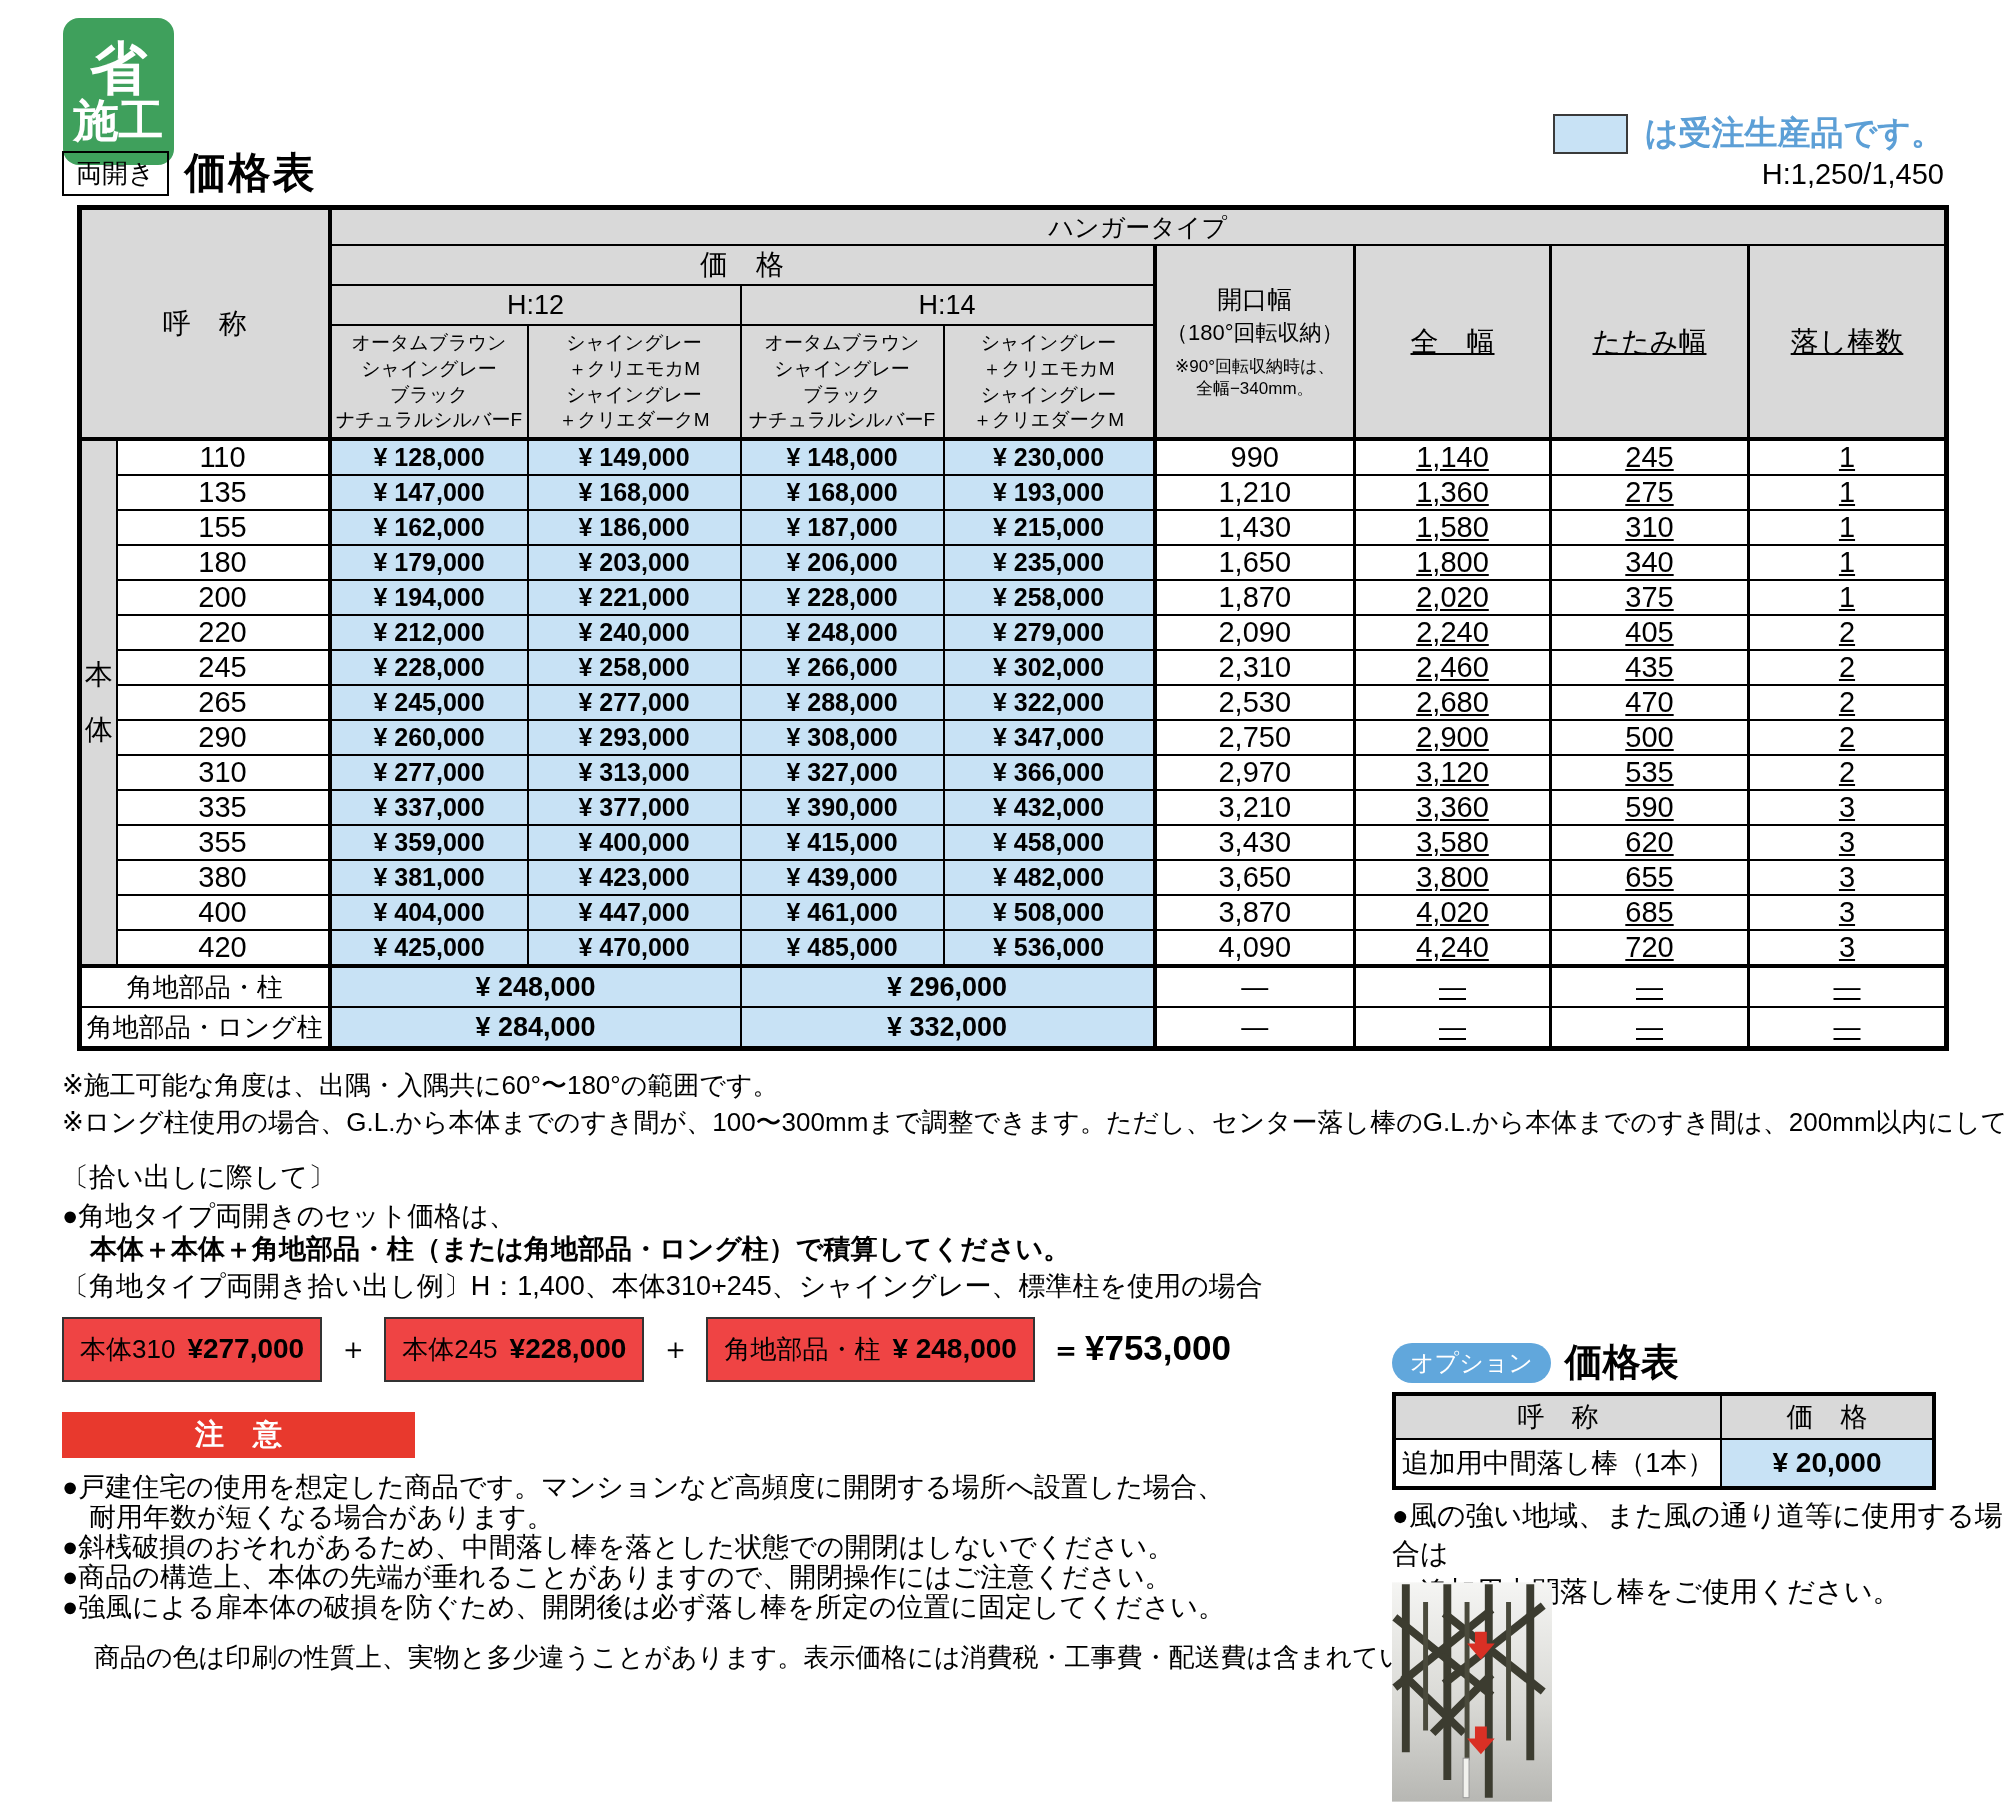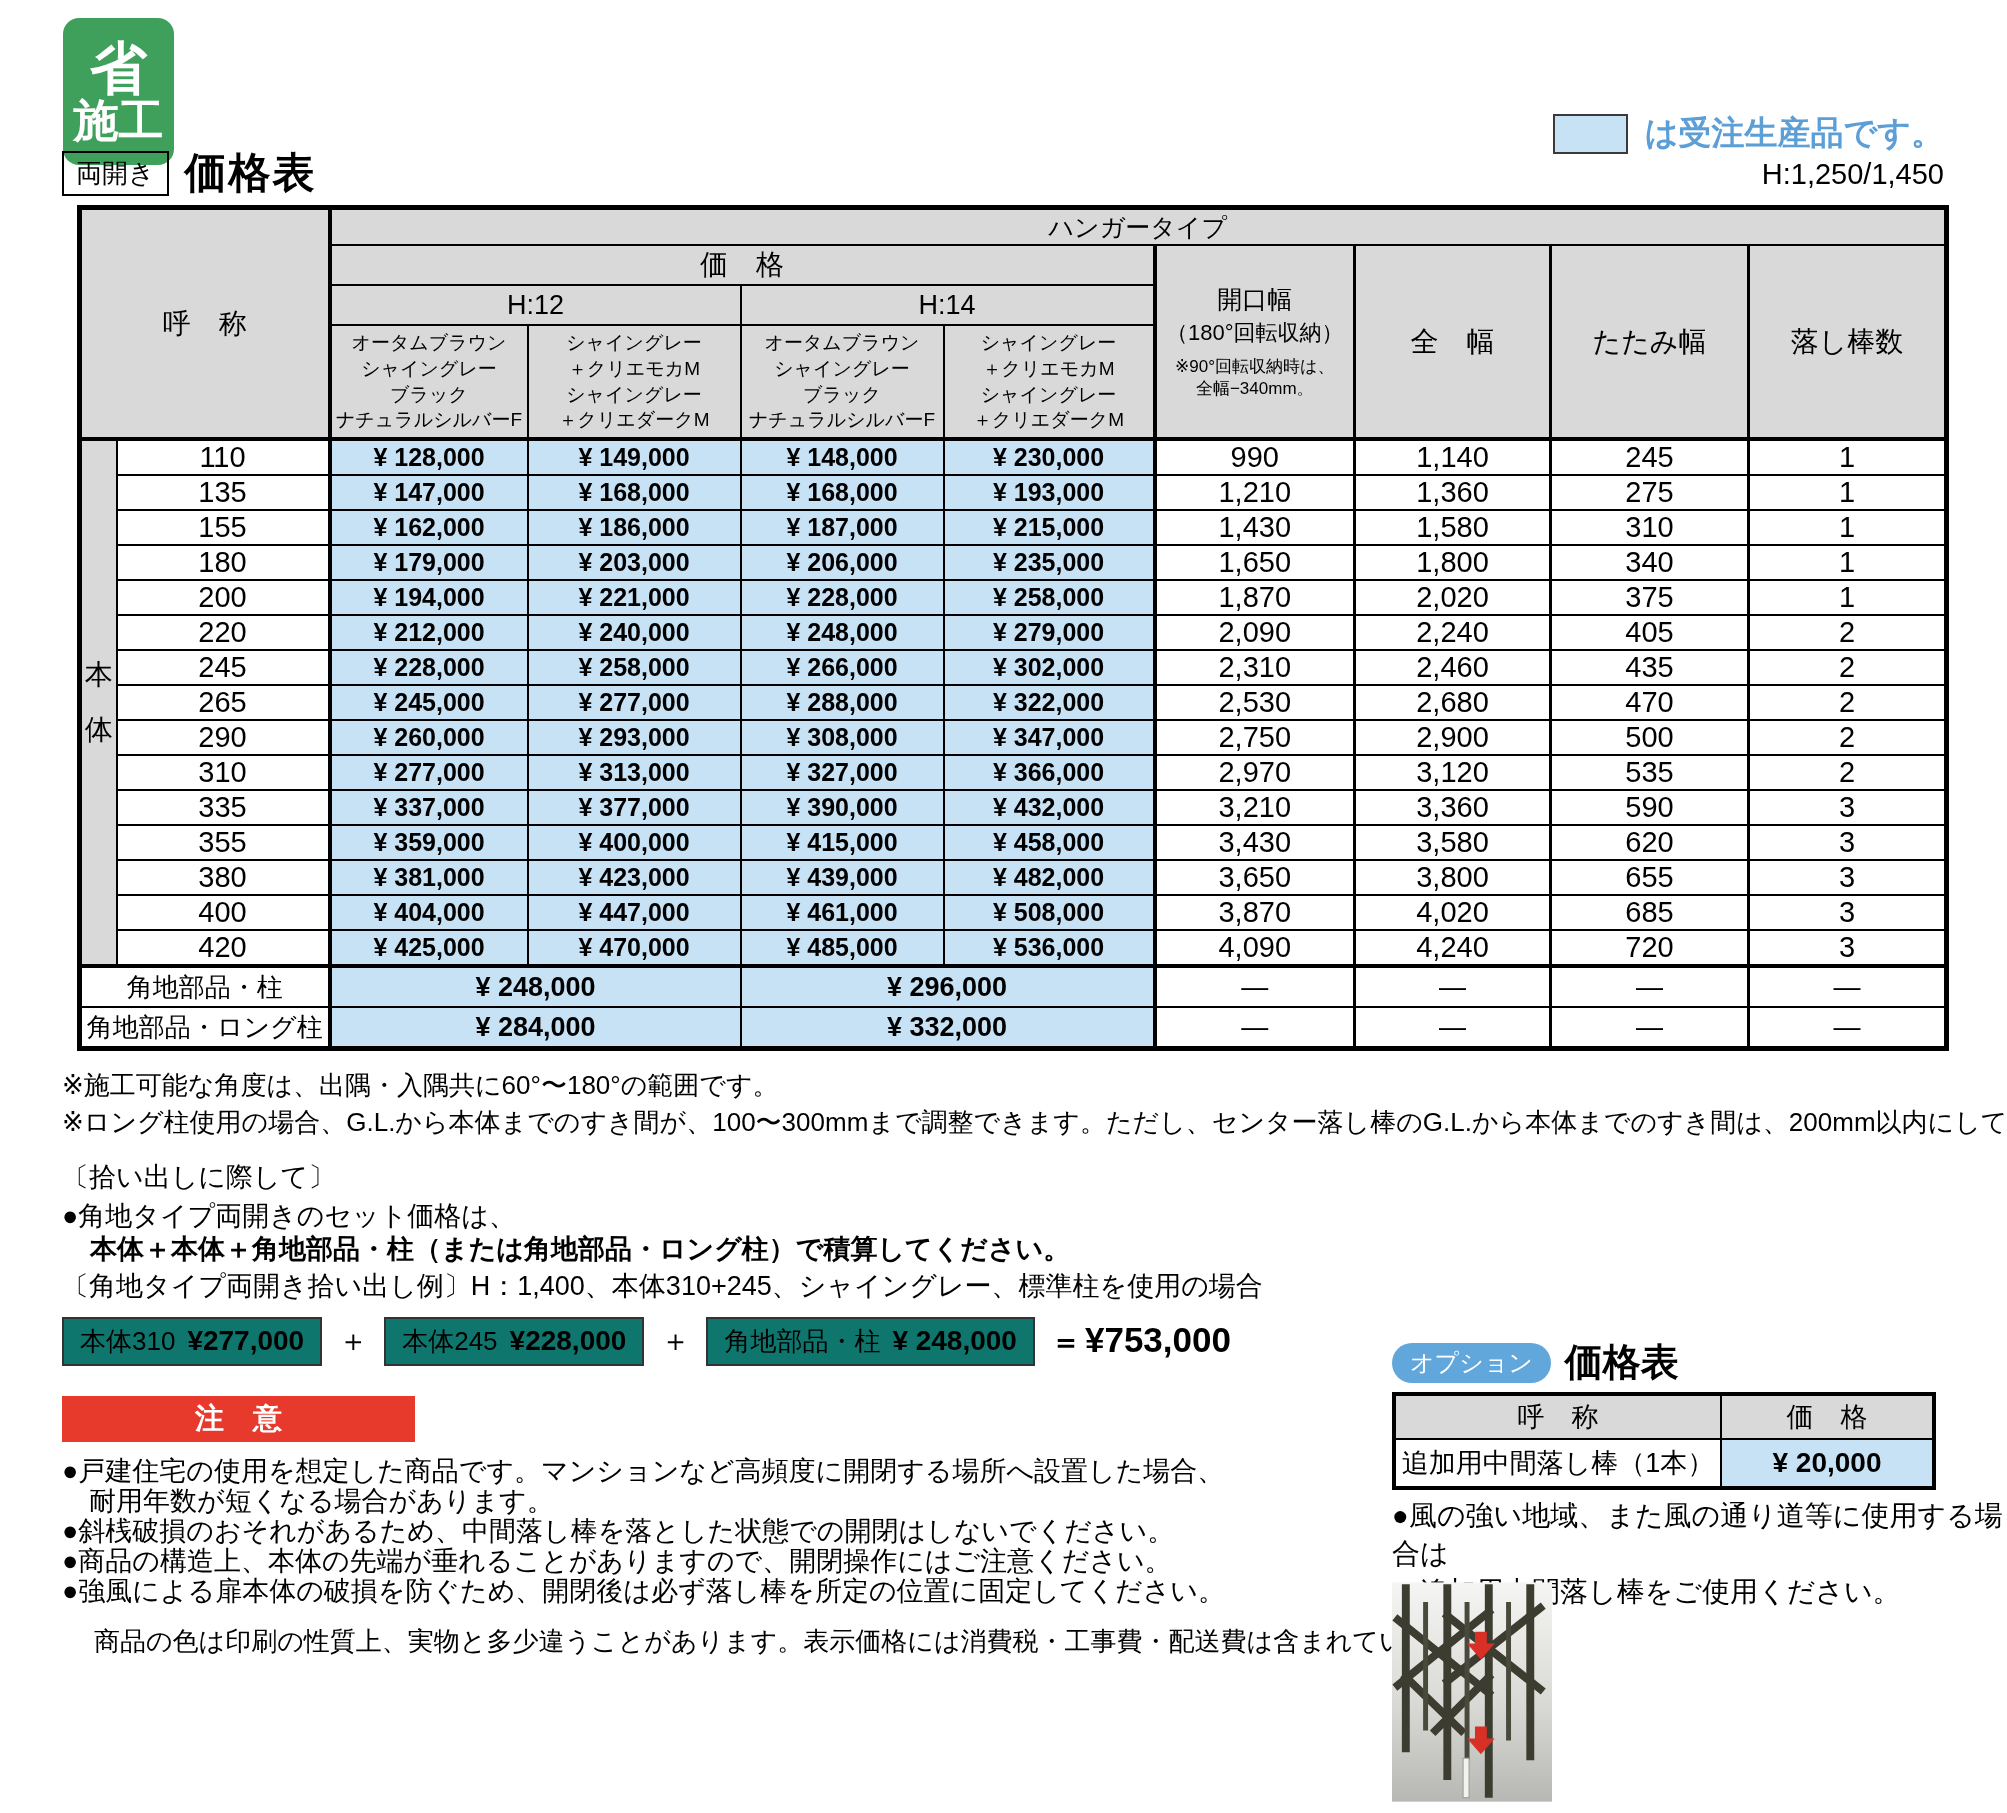--- a/index.html
+++ b/index.html
@@ -33,21 +33,21 @@
 
   
   table.price{border-collapse:collapse;table-layout:fixed;border:5px solid #000;margin-left:15px;margin-top:8px;}
   table.price th,table.price td{
     border:2px solid #000;text-align:center;vertical-align:middle;padding:0;overflow:hidden;
   }
   table.price th{font-weight:normal;}
   .gray{background:#d9d9d9;}
   .blue{background:#c8e2f5;}
   .vthick{border-left:4px solid #000 !important;}
-  .vmed{border-left:3px solid #000 !important;}
+  .vmed{border-left:3px solid #000 !important;text-decoration:underline;}
   .htop{border-top:4px solid #000 !important;}
   .ctop{border-top:4px solid #000 !important;}
   .h-hanger{font-size:25px;height:34px;}
   .h-name{font-size:28px;}
   .h-price{font-size:28px;height:36px;}
   .h-h{font-size:27px;height:38px;}
   .h-colors{font-size:19px;line-height:1.35;white-space:pre-line;height:111px;margin-left:48px;}
   .h-opening .t1{font-size:25px;}
   .h-opening .t2{font-size:22px;margin-top:2px;}
   .h-opening .t3{font-size:17px;white-space:pre-line;line-height:1.3;margin-top:8px;}
@@ -63,21 +63,21 @@
 
   
   .notes{margin-top:16px;font-size:26px;line-height:37px;white-space:nowrap;}
 
   
   .pickup{margin-top:20px;font-size:27px;line-height:33px;}
   .pickup .p-head{margin-bottom:6px;}
   .pickup .p-l2{font-weight:bold;padding-left:28px;}
   .pickup .p-cap{margin-top:4px;}
   .calc{margin-top:14px;display:flex;align-items:center;gap:16px;}
-  .calc-box{border:2px solid #333;background:#0f766e;padding:5px 16px;display:flex;gap:12px;align-items:baseline;}
+  .calc-box{border:2px solid #333;background:#ef4444;padding:13px 16px;display:flex;gap:12px;align-items:baseline;}
   .cb-label{font-size:26px;}
   .cb-price{font-size:28px;font-weight:bold;}
   .op{font-size:30px;}
   .total-wrap{display:flex;align-items:baseline;gap:4px;}
   .total-eq{font-size:30px;font-weight:bold;}
   .total{font-size:35px;font-weight:bold;}
 
   
   .caution-banner{margin-top:30px;width:353px;height:46px;background:#e8392d;color:#fff;
     font-size:29px;font-weight:bold;display:flex;align-items:center;justify-content:center;}

